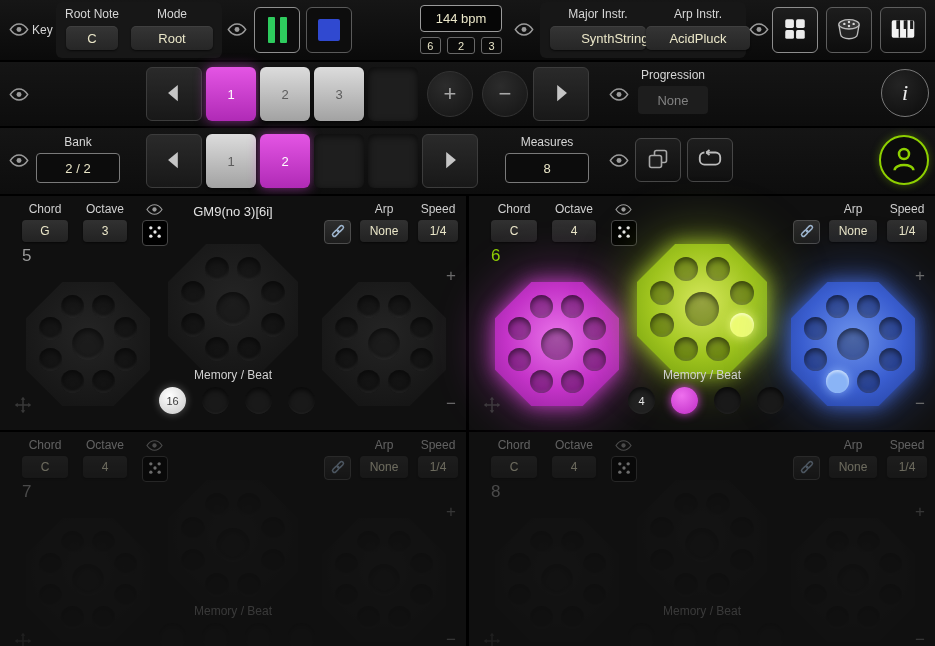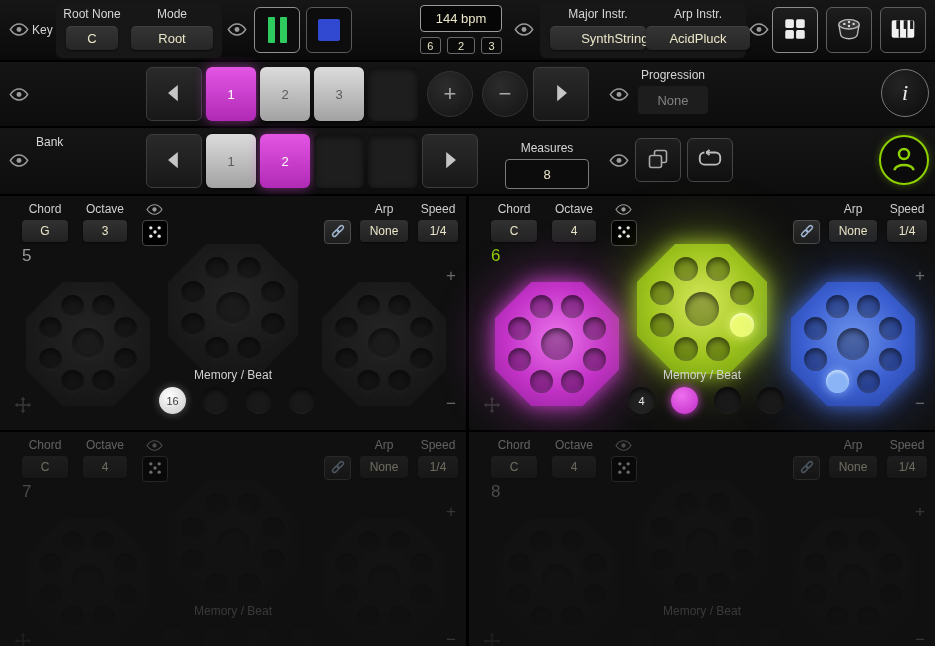--- a/index.html
+++ b/index.html
@@ -60,21 +60,21 @@
   .sec-box{left:36px;top:6px;}
   .row2 .arrow-btn{top:5px;} .row3 .arrow-btn{top:6px;}
   .arr-l{left:146px;} .row2 .arr-r{left:533px;} .row3 .arr-r{left:422px;}
   .row2 .pad{top:5px;} .row3 .pad{top:6px;}
   .p0{left:206px;} .p1{left:260px;} .p2{left:314px;} .p3{left:368px;}
   .btn-plus{left:427px;top:9px;} .btn-minus{left:482px;top:9px;}
   .prog-box{left:638px;top:6px;}
   .none-box{width:70px;height:28px;border-radius:4px;background:#1d1d1d;color:#828282;font-size:13px;display:flex;align-items:center;justify-content:center;}
   .info-btn{position:absolute;left:881px;top:7px;width:48px;height:48px;border-radius:50%;background:radial-gradient(circle at 38% 32%,#242424,#0b0b0b);border:1px solid #787878;color:#ededed;font-family:"Liberation Serif",serif;font-style:italic;font-size:22px;display:flex;align-items:center;justify-content:center;}
   .bank-box{left:36px;top:7px;}
-  .meas-box{left:505px;top:13px;justify-content:center;}
+  .meas-box{left:505px;top:7px;justify-content:center;}
   .copy-btn{left:635px;top:10px;} .loop-btn{left:687px;top:10px;}
   .small-icon-btn svg{width:26px;height:24px;}
   .avatar-btn{position:absolute;left:879px;top:7px;width:50px;height:50px;border-radius:50%;background:#0b0b0b;border:2.5px solid var(--avatar_green);display:flex;align-items:center;justify-content:center;box-shadow:0 0 8px rgba(142,208,0,.35);}
   .avatar-btn svg{width:30px;height:30px;}
 
   
   .main{position:absolute;left:0;top:196px;width:935px;height:450px;background:#000;}
   .cell{position:absolute;width:466px;height:234px;background:#101010;}
   .c0{left:0;top:0;} .c1{left:469px;top:0;} .c2{left:0;top:236px;} .c3{left:469px;top:236px;}
   .cell-inner{position:absolute;inset:0;}
@@ -132,21 +132,21 @@
     <span class="eye e1">
         <svg viewBox="0 0 24 14">
           <path d="M12 1C6.5 1 2.5 7 2.5 7S6.5 13 12 13 21.5 7 21.5 7 17.5 1 12 1Z" fill="none" stroke="#9b9b9b" stroke-width="1.5"></path>
           <circle cx="12" cy="7" r="2.7" fill="#9b9b9b"></circle>
         </svg>
       </span>
     <span class="key-label">Key</span>
 
     <div class="panel panel-key">
       <div class="tb-field f-root">
-        <span class="tb-label">Root None</span>
+        <span class="tb-label">Root Note</span>
         <button class="tb-btn">C</button>
       </div>
       <div class="tb-field f-mode">
         <span class="tb-label">Mode</span>
         <button class="tb-btn">Root</button>
       </div>
     </div>
 
     <span class="eye e2">
         <svg viewBox="0 0 24 14">
@@ -275,20 +275,21 @@
 
   <section class="row3">
     <span class="eye eye-left">
         <svg viewBox="0 0 24 14">
           <path d="M12 1C6.5 1 2.5 7 2.5 7S6.5 13 12 13 21.5 7 21.5 7 17.5 1 12 1Z" fill="none" stroke="#9b9b9b" stroke-width="1.5"></path>
           <circle cx="12" cy="7" r="2.7" fill="#9b9b9b"></circle>
         </svg>
       </span>
     <div class="labeled-box bank-box">
       <span class="row-label">Bank</span>
+      <button class="value-box">2 / 2</button>
     </div>
     <button class="arrow-btn arr-l">
         <span><svg viewBox="0 0 24 24">
             <path d="M15.5 4.5 L6.5 12 L15.5 19.5 Z" fill="#c6c6c6"></path>
           </svg></span>
       </button>
     <button class="pad p0" data-state="filled">
         <span>1</span>
       </button>
     <button class="pad p1" data-state="active">
@@ -355,20 +356,21 @@
           </span>
         <button class="dice-btn">
             <span><svg viewBox="0 0 24 24" fill="#e8e8e8">
                 <circle cx="7" cy="7" r="2"></circle>
                 <circle cx="17" cy="7" r="2"></circle>
                 <circle cx="7" cy="17" r="2"></circle>
                 <circle cx="17" cy="17" r="2"></circle>
                 <circle cx="12" cy="12" r="2"></circle>
               </svg></span>
           </button>
+        <div class="cell-title">GM9(no 3)[6i]</div>
         <button class="link-btn">
             <span><svg viewBox="0 0 24 24" fill="none" stroke="#9fb6cf" stroke-width="2">
                 <rect x="4" y="12.5" width="10" height="5" rx="2.5" transform="rotate(-45 9 15)"></rect>
                 <rect x="10" y="6.5" width="10" height="5" rx="2.5" transform="rotate(-45 15 9)"></rect>
               </svg></span>
           </button>
         <div class="cfield f-arp">
           <span class="clabel">Arp</span>
           <button class="cbtn">None</button>
         </div>

